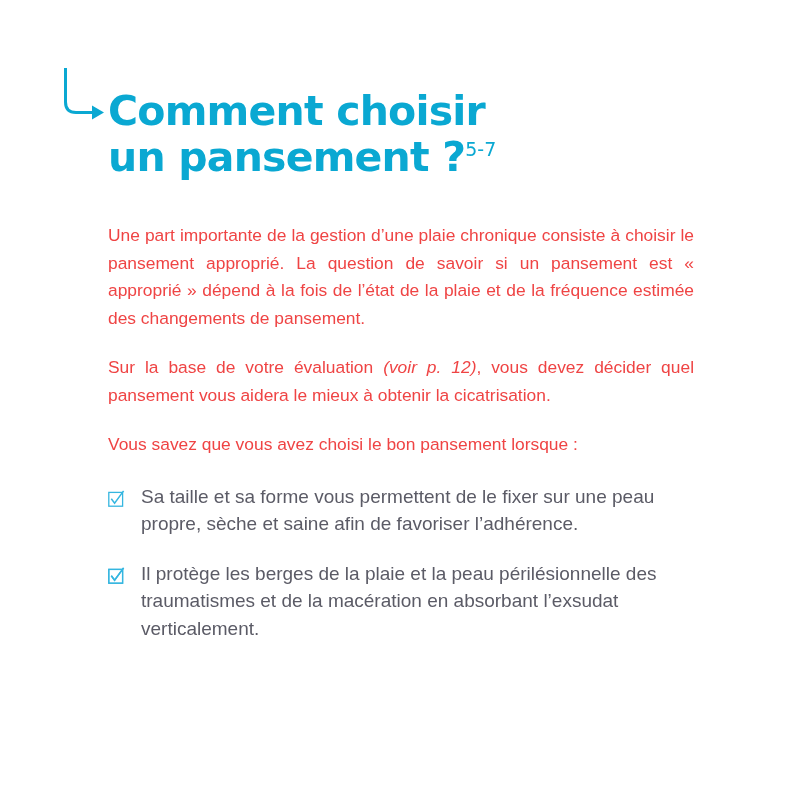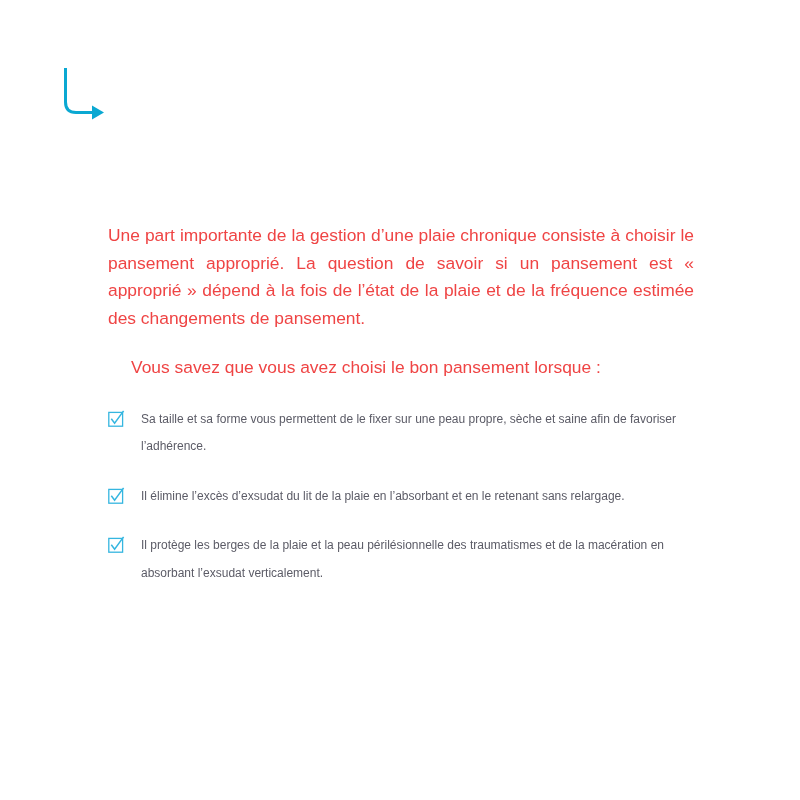--- a/index.html
+++ b/index.html
@@ -84,35 +84,34 @@
   .para:last-of-type {
     margin-bottom: 0;
   }
 
   .para-italic {
     font-style: italic;
   }
 
   .para-nojustify {
     text-align: left;
-    margin-left: 23px;
   }
 
   
   .checklist {
     list-style: none;
     margin: 24px 0 0 0;
     padding: 0;
   }
 
   .check-item {
     position: relative;
     padding-left: 33px;
     margin-bottom: 22px;
-    font-size: 12px;
+    font-size: 19px;
     line-height: 27.5px;
     color: #5b5b66;
     text-align: left;
   }
 
   .check-item:last-child {
     margin-bottom: 0;
   }
 
   .check-box {
@@ -131,27 +130,30 @@
 
   <div class="heading-block">
 
     <span class="arrow-deco">
       <svg width="52" height="56" viewBox="0 0 52 56" xmlns="http://www.w3.org/2000/svg">
         <path d="M7.5 2 L7.5 36 Q7.5 46.5 18 46.5 L36 46.5" fill="none" stroke="#0aa8d2" stroke-width="3" stroke-linecap="butt"></path>
         <path d="M34 39.5 L46 46.5 L34 53.5 Z" fill="#0aa8d2"></path>
       </svg>
     </span>
 
+    <h1 class="page-title"><span>Comment choisir</span>
+<span>un pansement ?</span><span class="title-sup">5-7</span></h1>
 
   </div>
 
   <div class="content">
 
     <p class="para">Une part importante de la gestion d’une plaie chronique consiste à choisir le pansement approprié. La question de savoir si un pansement est « approprié » dépend à la fois de l’état de la plaie et de la fréquence estimée des changements de pansement.</p>
 
+    <p class="para"><span>Sur la base de votre évaluation </span><span class="para-italic">(voir p. 12)</span><span>, vous devez décider quel pansement vous aidera le mieux à obtenir la cicatrisation.</span></p>
 
     <p class="para para-nojustify">Vous savez que vous avez choisi le bon pansement lorsque :</p>
 
     <ul class="checklist">
 
       <li class="check-item">
         <span class="check-box">
           <svg width="17" height="17" viewBox="0 0 17 17" xmlns="http://www.w3.org/2000/svg">
             <rect x="0.8" y="2.4" width="13.8" height="13.8" fill="none" stroke="#35b6e0" stroke-width="1.3"></rect>
             <path d="M3.3 8.8 L6.6 13.2 L15.6 0.9" fill="none" stroke="#35b6e0" stroke-width="1.5"></path>
@@ -160,21 +162,20 @@
         <span>Sa taille et sa forme vous permettent de le fixer sur une peau propre, sèche et saine afin de favoriser l’adhérence.</span>
       </li>
 
       <li class="check-item">
         <span class="check-box">
           <svg width="17" height="17" viewBox="0 0 17 17" xmlns="http://www.w3.org/2000/svg">
             <rect x="0.8" y="2.4" width="13.8" height="13.8" fill="none" stroke="#35b6e0" stroke-width="1.3"></rect>
             <path d="M3.3 8.8 L6.6 13.2 L15.6 0.9" fill="none" stroke="#35b6e0" stroke-width="1.5"></path>
           </svg>
         </span>
-        <span>Il élimine l’excès d’exsudat du lit de la plaie en l’absorbant et en le retenant sans relargage.</span>
       </li>
 
 
 
       <li class="check-item">
         <span class="check-box">
           <svg width="17" height="17" viewBox="0 0 17 17" xmlns="http://www.w3.org/2000/svg">
             <rect x="0.8" y="2.4" width="13.8" height="13.8" fill="none" stroke="#35b6e0" stroke-width="1.3"></rect>
             <path d="M3.3 8.8 L6.6 13.2 L15.6 0.9" fill="none" stroke="#35b6e0" stroke-width="1.5"></path>
           </svg>

